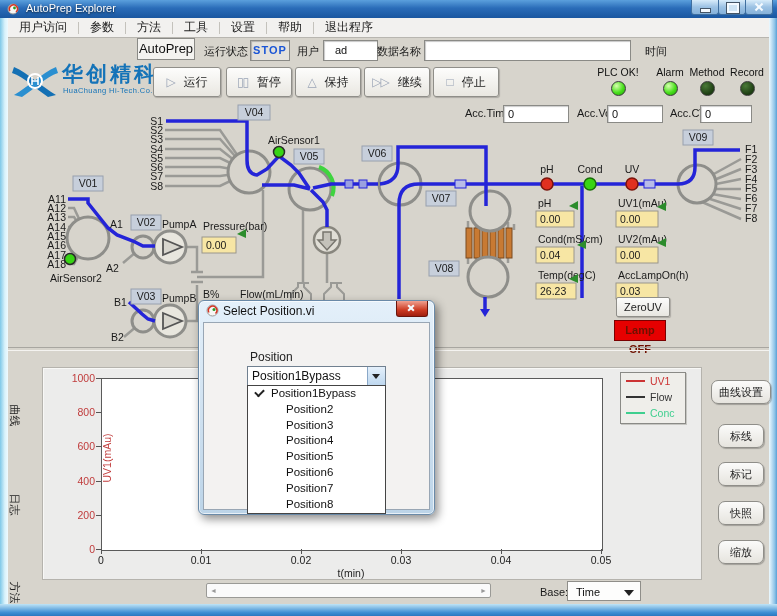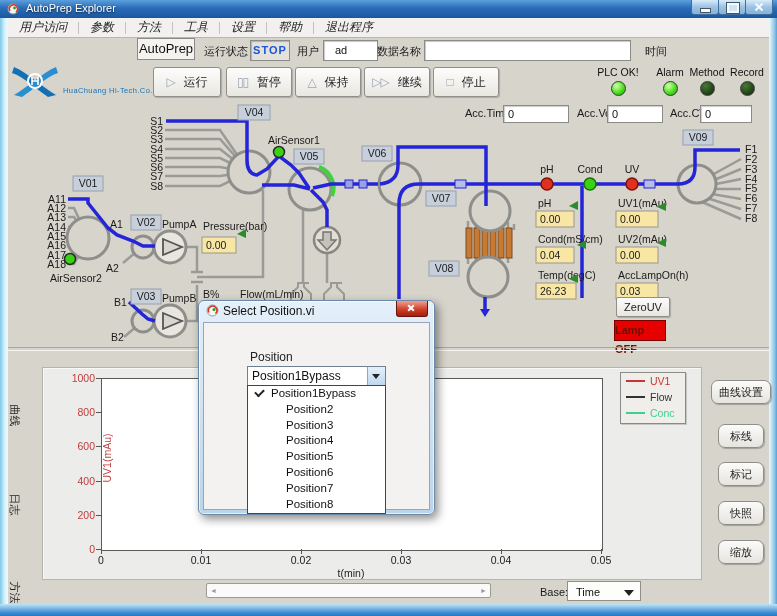--- a/index.html
+++ b/index.html
@@ -16,21 +16,21 @@
   .g-min{position:absolute;left:8px;top:8px;width:9px;height:3px;background:#f4faff;border:1px solid #456;}
   .g-max{position:absolute;left:8px;top:3px;width:8px;height:6px;background:#cfe4f4;border:2px solid #f4faff;outline:1px solid #456;}
   .g-x1,.g-x2{position:absolute;left:8px;top:6px;width:10px;height:2px;background:#f4faff;}
   .g-x1{transform:rotate(45deg);} .g-x2{transform:rotate(-45deg);}
   .border-left{position:absolute;left:0;top:18px;width:8px;height:586px;background:linear-gradient(90deg,#7ec8e8,#d8f2fb 60%,#eefaff);}
   .border-right{position:absolute;left:769px;top:18px;width:8px;height:586px;background:linear-gradient(90deg,#eefaff,#8fc4e8 70%,#5aa0d4);}
   .border-bottom{position:absolute;left:0;top:604px;width:777px;height:12px;background:linear-gradient(180deg,#bfe4f6,#4090d4 70%,#2a78c0);}
   
   .menubar{position:absolute;left:8px;top:18px;width:761px;height:19px;background:#f2f1ef;
     border-bottom:1px solid #b8b6b0;display:flex;align-items:center;font-size:12px;color:#222;}
-  .mitem{padding:0 11px;cursor:default;font-style:italic;}
+  .mitem{padding:0 11px;cursor:default;}
   .msep{width:1px;height:12px;background:#c4c2bc;}
   
   .appname{position:absolute;left:137px;top:38px;width:56px;height:20px;background:#f4f3f0;border:1px solid #8a8a86;
     font-size:13px;color:#111;text-align:center;line-height:20px;}
   .lbl{position:absolute;font-size:11px;color:#1a1a1a;}
   .sunken{position:absolute;background:#fff;border:1px solid #8a8a86;box-shadow:inset 1px 1px 1px rgba(0,0,0,.22);
     font-size:11px;color:#111;line-height:19px;padding-left:11px;}
   .stopfield{background:#e4e2dc;color:#1a55d6;font-weight:bold;text-align:center;padding-left:0;letter-spacing:1px;}
   
   .brand-cn{position:absolute;left:62px;top:60px;font-size:21px;font-weight:bold;color:#1473b8;letter-spacing:3px;}
@@ -45,21 +45,21 @@
   .led.off{background:radial-gradient(circle at 35% 30%,#4a7a38,#1d3d12 70%);}
   .accfield{position:absolute;height:16px;background:#fff;border:1px solid #8a8a86;font-size:11px;line-height:16px;
     padding-left:4px;box-shadow:inset 1px 1px 1px rgba(0,0,0,.2);color:#111;}
   
   .diagram{position:absolute;left:0;top:0;width:777px;height:616px;pointer-events:none;}
   .diagram text{font-size:10.5px;fill:#1a1a1a;}
   .diagram g[data-interactable="true"]{pointer-events:auto;cursor:pointer;}
   .smallbtn{position:absolute;border:1px solid #8f8e89;border-radius:2px;background:linear-gradient(#fcfcfb,#e8e6e0);
     font-size:11px;color:#222;text-align:center;box-shadow:1px 1px 1px rgba(0,0,0,.2);}
   .lampoff{position:absolute;left:614px;top:320px;width:50px;height:19px;background:#e60000;border:1px solid #7a0000;
-    color:#6e1000;font-size:11px;font-weight:bold;line-height:19px;}
+    color:#6e1000;font-size:11px;font-weight:bold;text-align:center;line-height:19px;}
   .groove{position:absolute;left:8px;top:347px;width:761px;height:2px;border-top:1px solid #a8a6a0;border-bottom:1px solid #f4f3f0;}
   
   .chart-panel{position:absolute;left:42px;top:367px;width:658px;height:211px;background:#ececeb;
     border:1px solid #b5b3ad;box-shadow:inset 1px 1px 0 #f8f8f6;}
   .plot{position:absolute;left:58px;top:10px;width:500px;height:171px;background:#fff;border:1px solid #5a5a5a;}
   .ytick{position:absolute;left:12px;width:40px;text-align:right;font-size:10.5px;color:#c03c3c;}
   .ymark{position:absolute;left:53px;width:5px;height:1px;background:#555;}
   .xtick{position:absolute;width:40px;text-align:center;font-size:10.5px;color:#222;top:186px;}
   .xmark{position:absolute;width:1px;height:5px;background:#555;top:181px;}
   .xlab{position:absolute;left:258px;top:199px;width:100px;text-align:center;font-size:10.5px;color:#222;}
@@ -150,20 +150,21 @@
   <span class="lbl" style="left:377px;top:44px" data-interactable="false">数据名称</span>
   <div class="sunken" style="left:424px;top:40px;width:194px;height:19px" data-interactable="true"></div>
   <span class="lbl" style="left:645px;top:44px" data-interactable="false">时间</span>
 
   <svg class="abs" style="left:10px;top:59px" width="50" height="42" data-interactable="false">
     <path d="M4,8 C18,14 32,28 46,36 L38,38 C26,30 14,18 2,14 Z" fill="#1470b4"></path>
     <path d="M46,8 C32,14 18,28 4,36 L12,38 C24,30 36,18 48,14 Z" fill="#2a8fd0"></path>
     <circle cx="25" cy="22" r="7" fill="none" stroke="#fff" stroke-width="2"></circle>
     <path d="M22,18 v8 M28,18 v8 M22,22 h6" stroke="#fff" stroke-width="1.6" fill="none"></path>
   </svg>
+  <div class="brand-cn" data-interactable="false">华创精科</div>
   <div class="brand-en" data-interactable="false">HuaChuang Hi-Tech.Co.Ltd.</div>
 
   <div class="tbtn" style="left:153px;width:66px" data-interactable="true">
     <span class="ticon" data-interactable="false">▷</span>
     <span>运行</span>
     </div>
   <div class="tbtn" style="left:226px;width:64px" data-interactable="true">
     <span class="ticon" data-interactable="false">▯▯</span>
     <span>暂停</span>
     </div>

